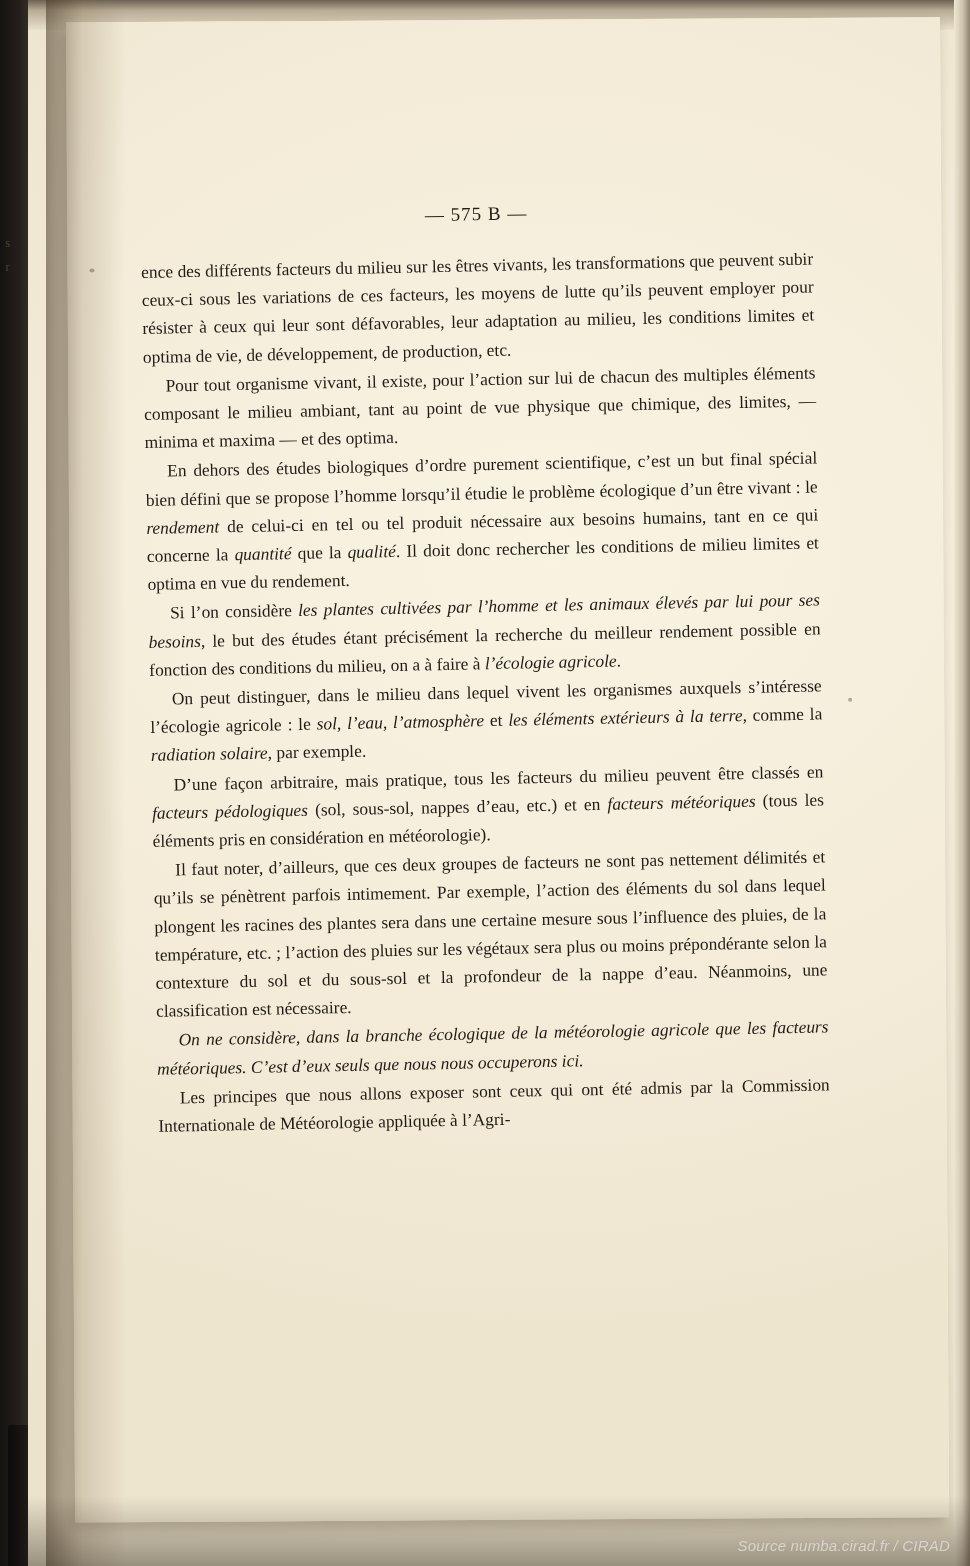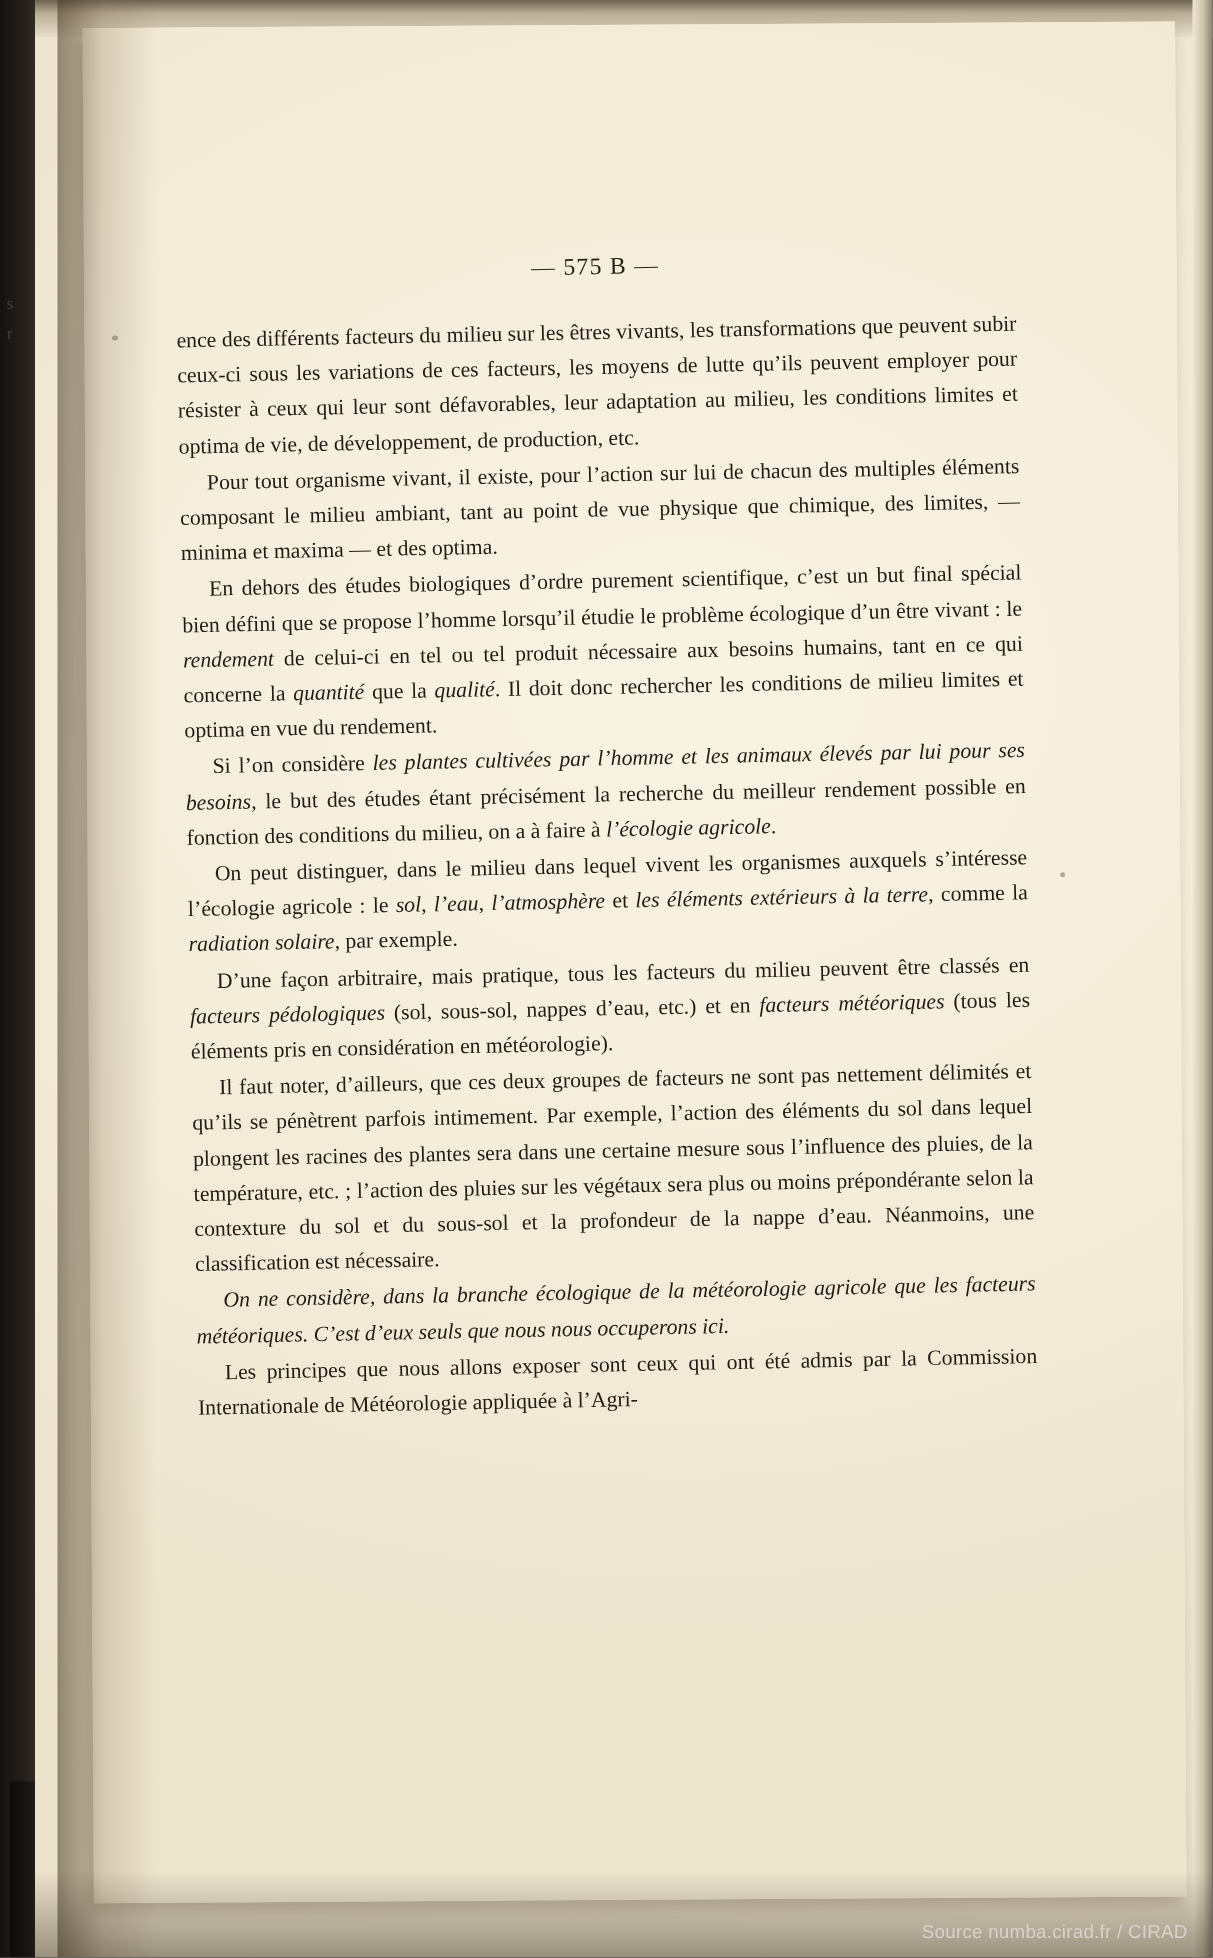--- a/index.html
+++ b/index.html
@@ -104,20 +104,21 @@
   p.indent { text-indent: 22px; }
   i, .it { font-style: italic; }
   .source {
     position: absolute;
     right: 20px;
     bottom: 12px;
     font-family: "Liberation Sans", sans-serif;
     font-size: 15px;
     color: #d8d3cc;
     letter-spacing: 0.2px;
+    font-style: italic;
   }
   
   .margin-mark {
     position: absolute;
     font-family: "Liberation Serif", serif;
     font-size: 13px;
     color: #4a4034;
   }
   .speck {
     position: absolute;

